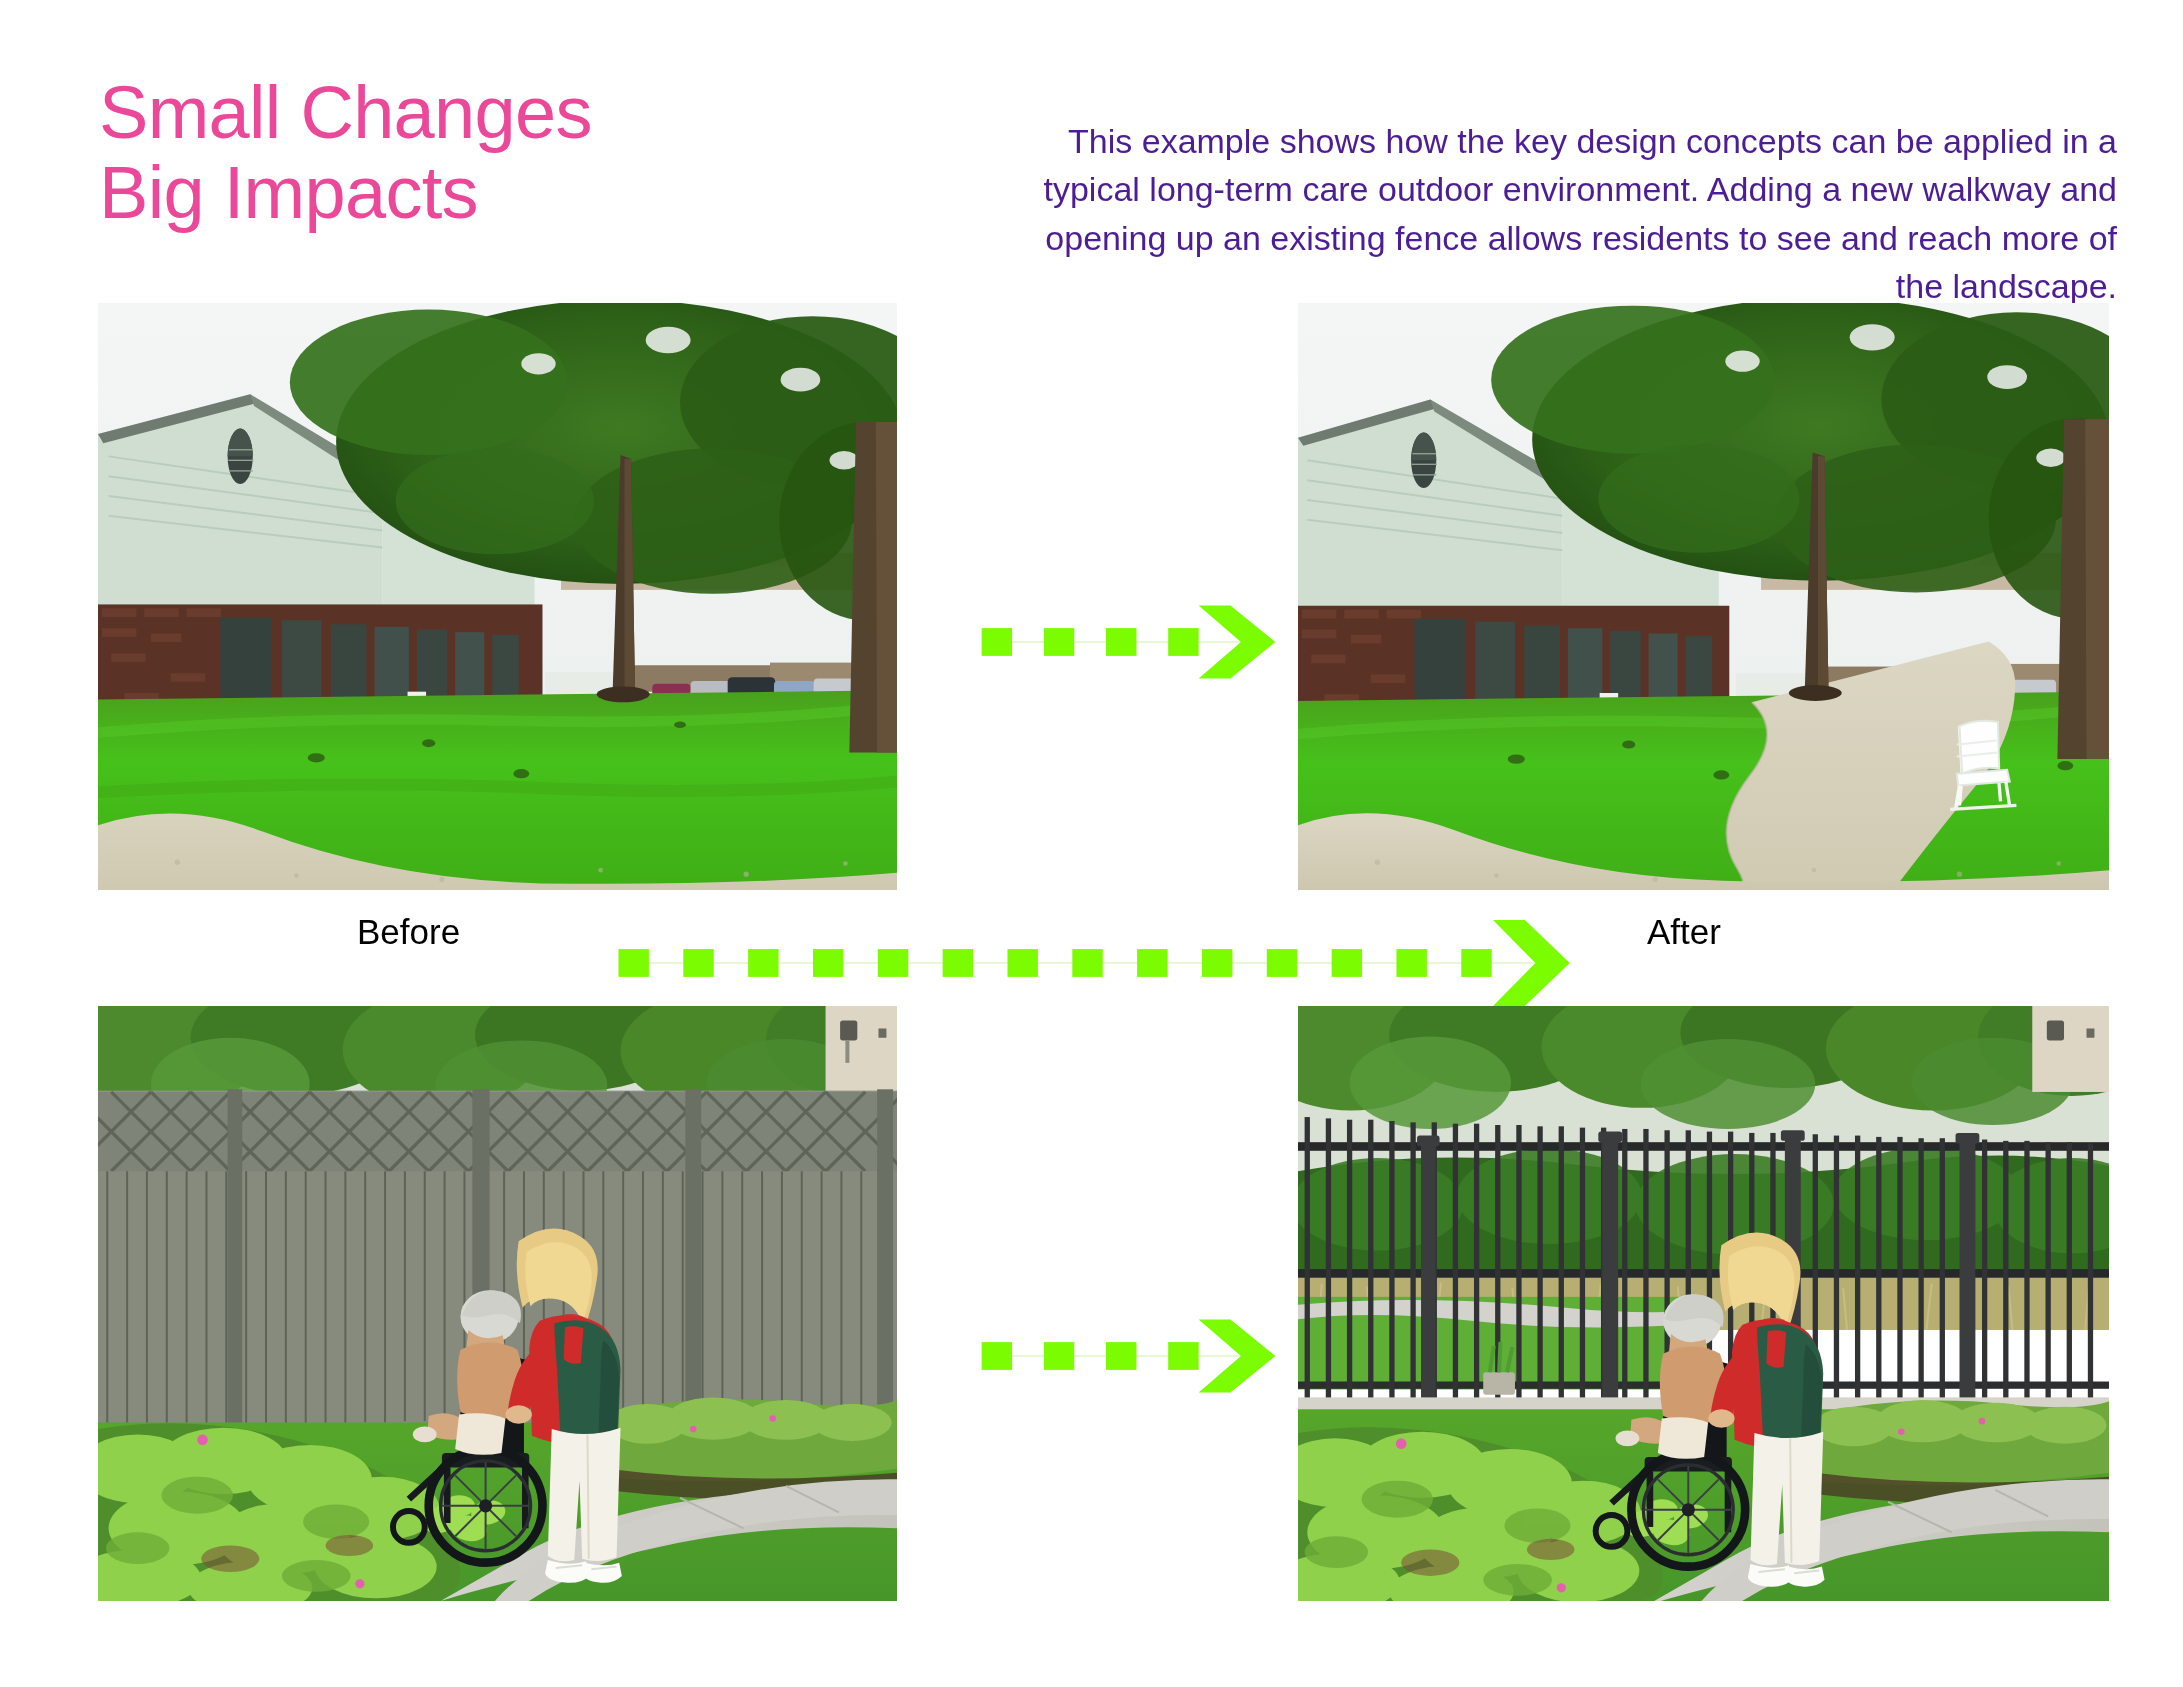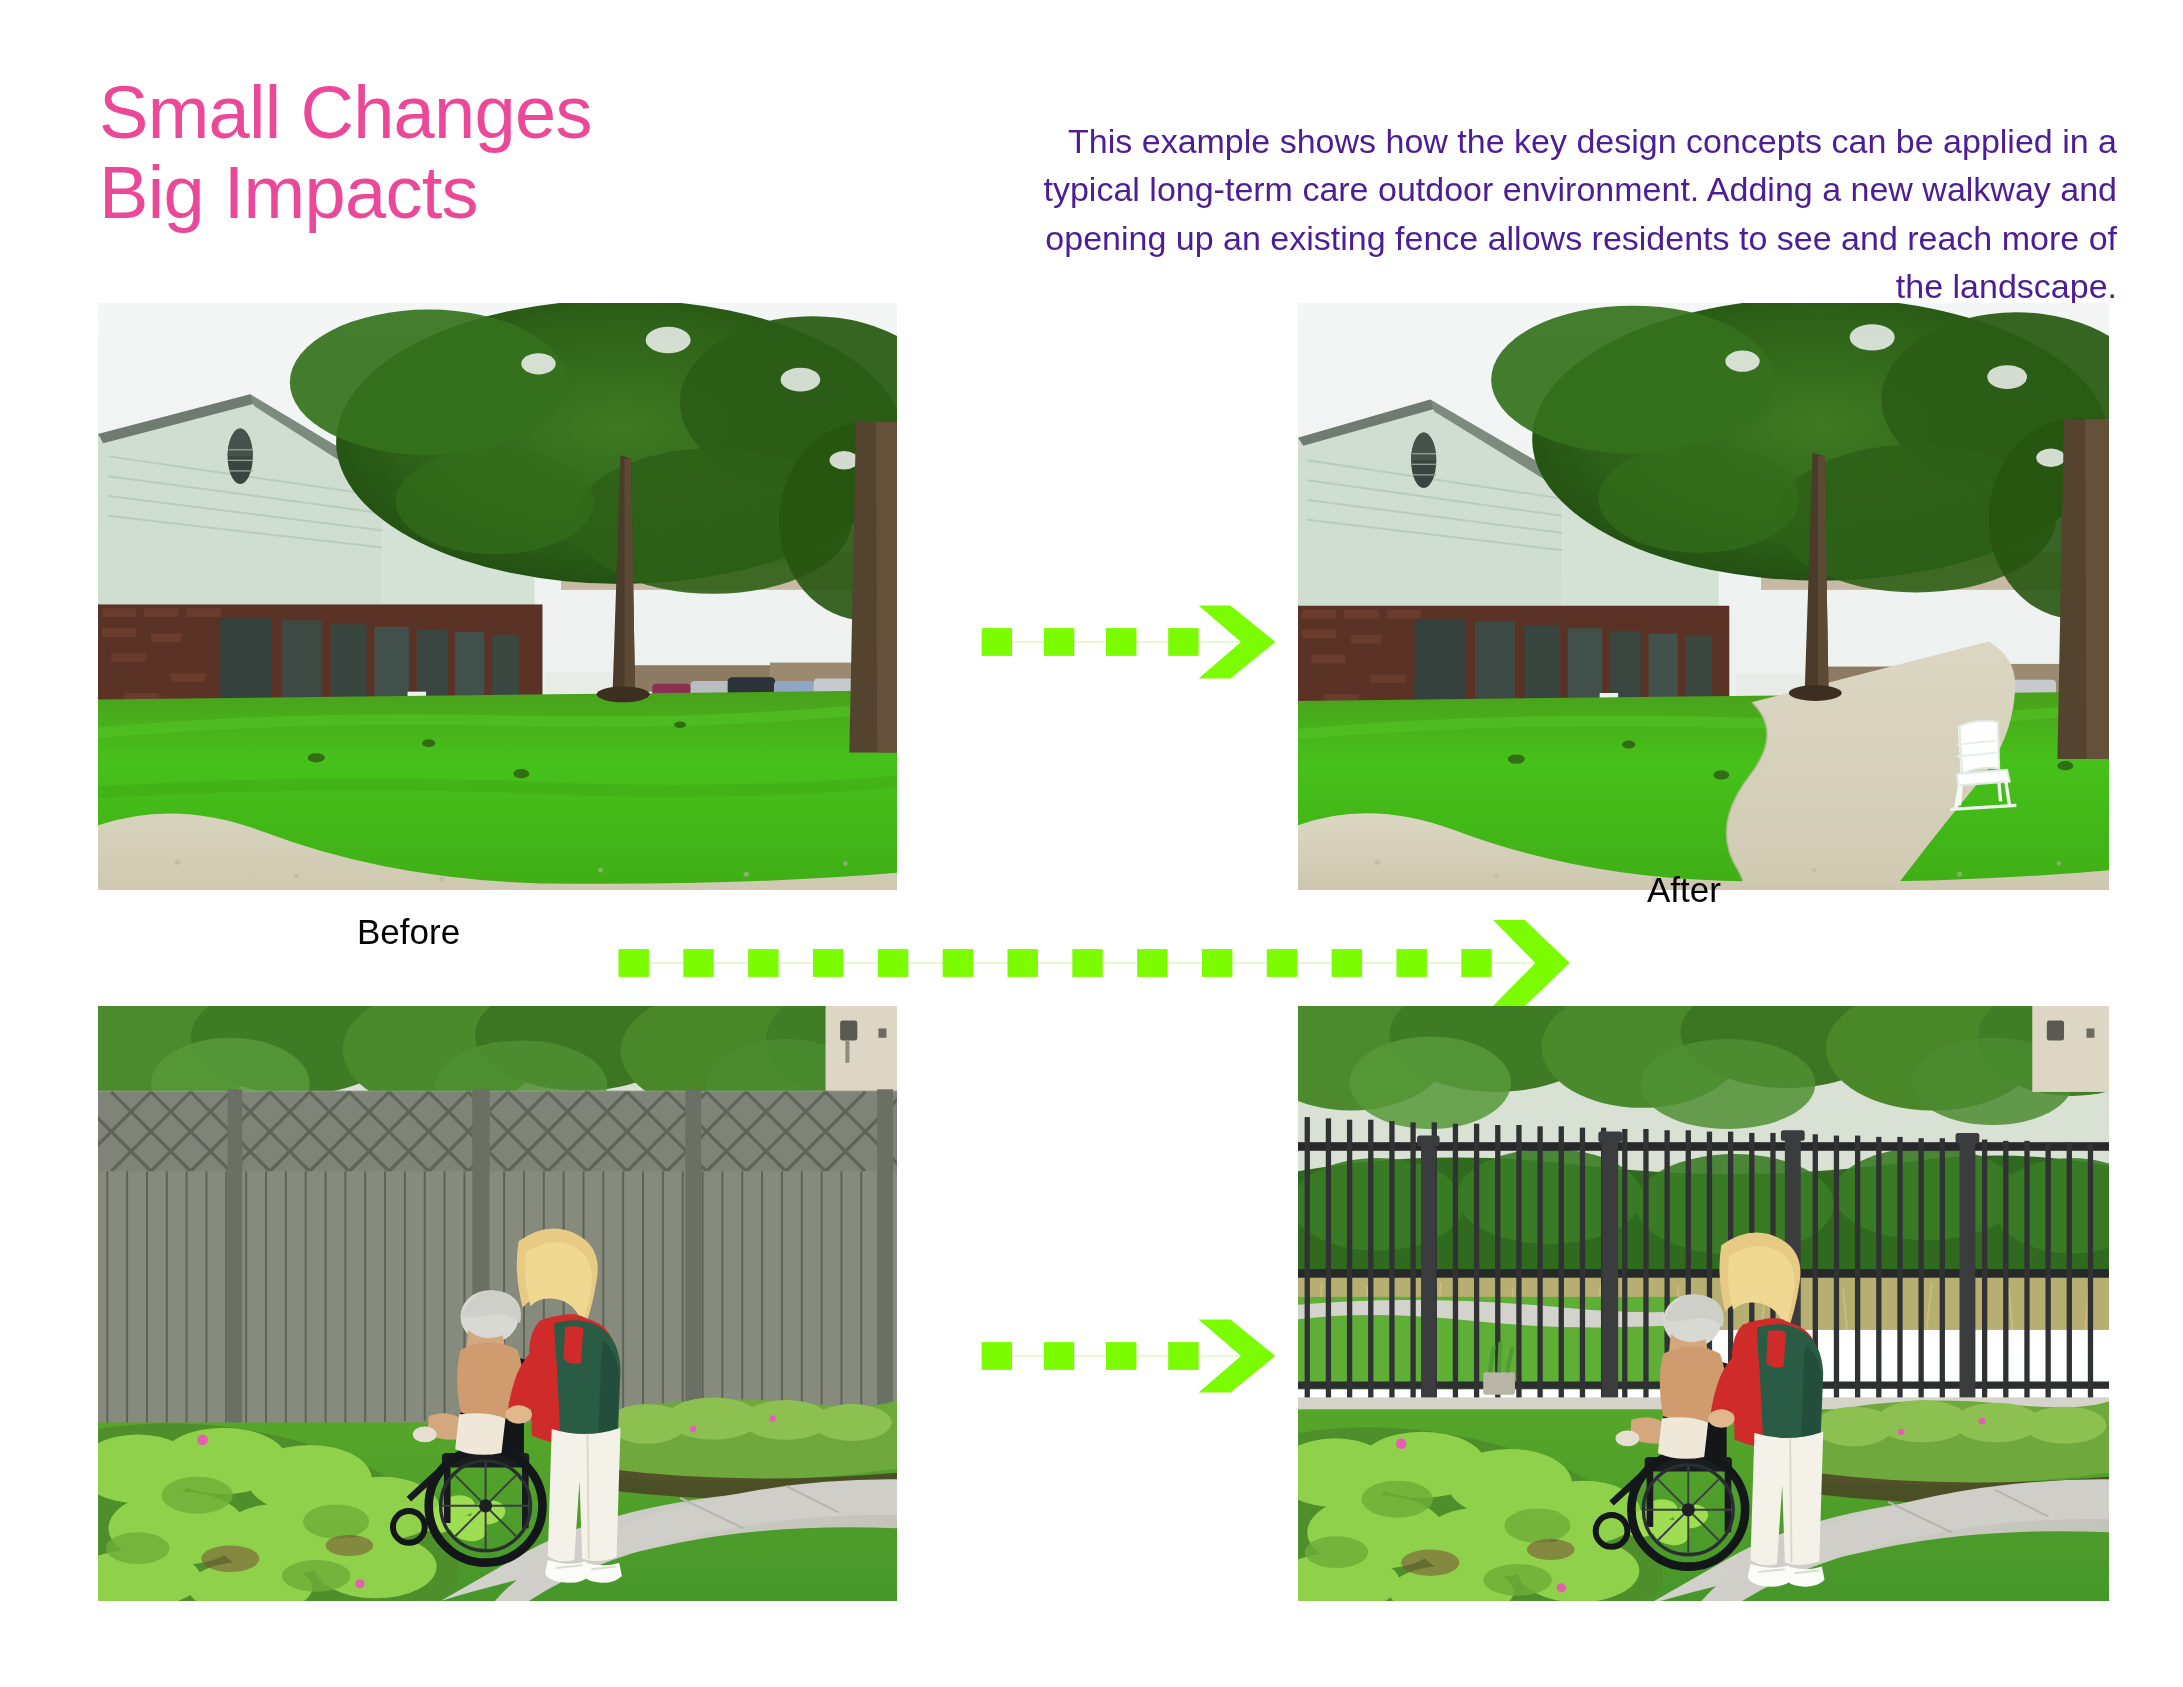--- a/index.html
+++ b/index.html
@@ -28,21 +28,21 @@
   #photo-bl{left:98px;  top:1006px; width:799px; height:595px;}
   #photo-br{left:1298px; top:1006px; width:811px; height:595px;}
 
   
   .stage-label{
     position:absolute; color:#000000;
     font-family:"Liberation Sans",sans-serif;
     font-size:35px; line-height:1; font-weight:400;
   }
   #label-before{left:357px;  top:914px;}
-  #label-after{ left:1647px; top:872px;}
+  #label-after{ left:1647px; top:914px;}
 
   
   .arrow{position:absolute;}
   .arrow svg{display:block;}
   #arrow-top{left:963px; top:599px;}
   #arrow-bottom{left:963px; top:1313px;}
   #arrow-middle{left:609px; top:920px;}
 </style>
 </head>
 <body>

